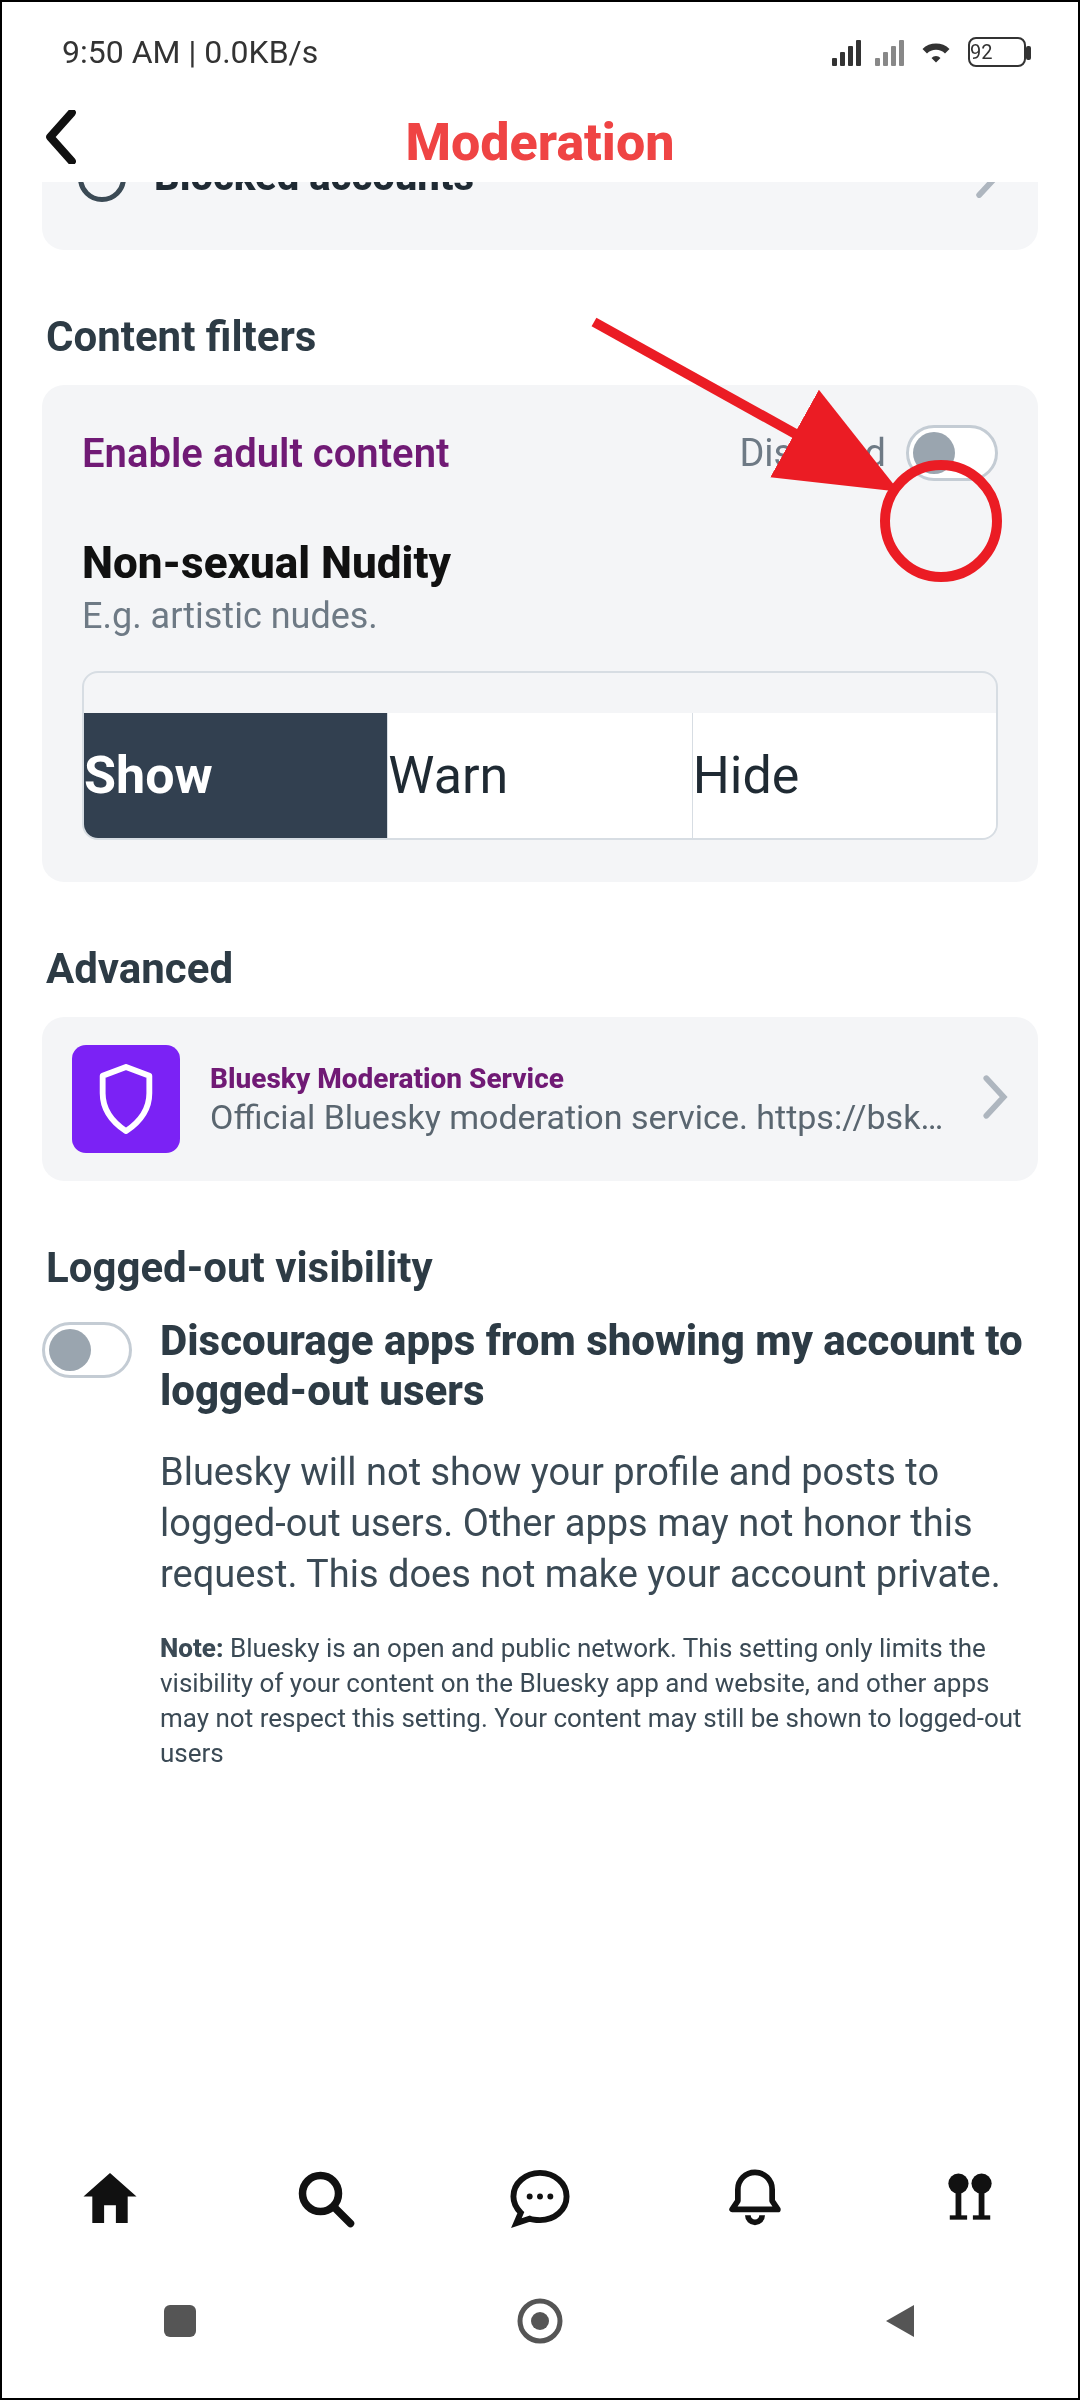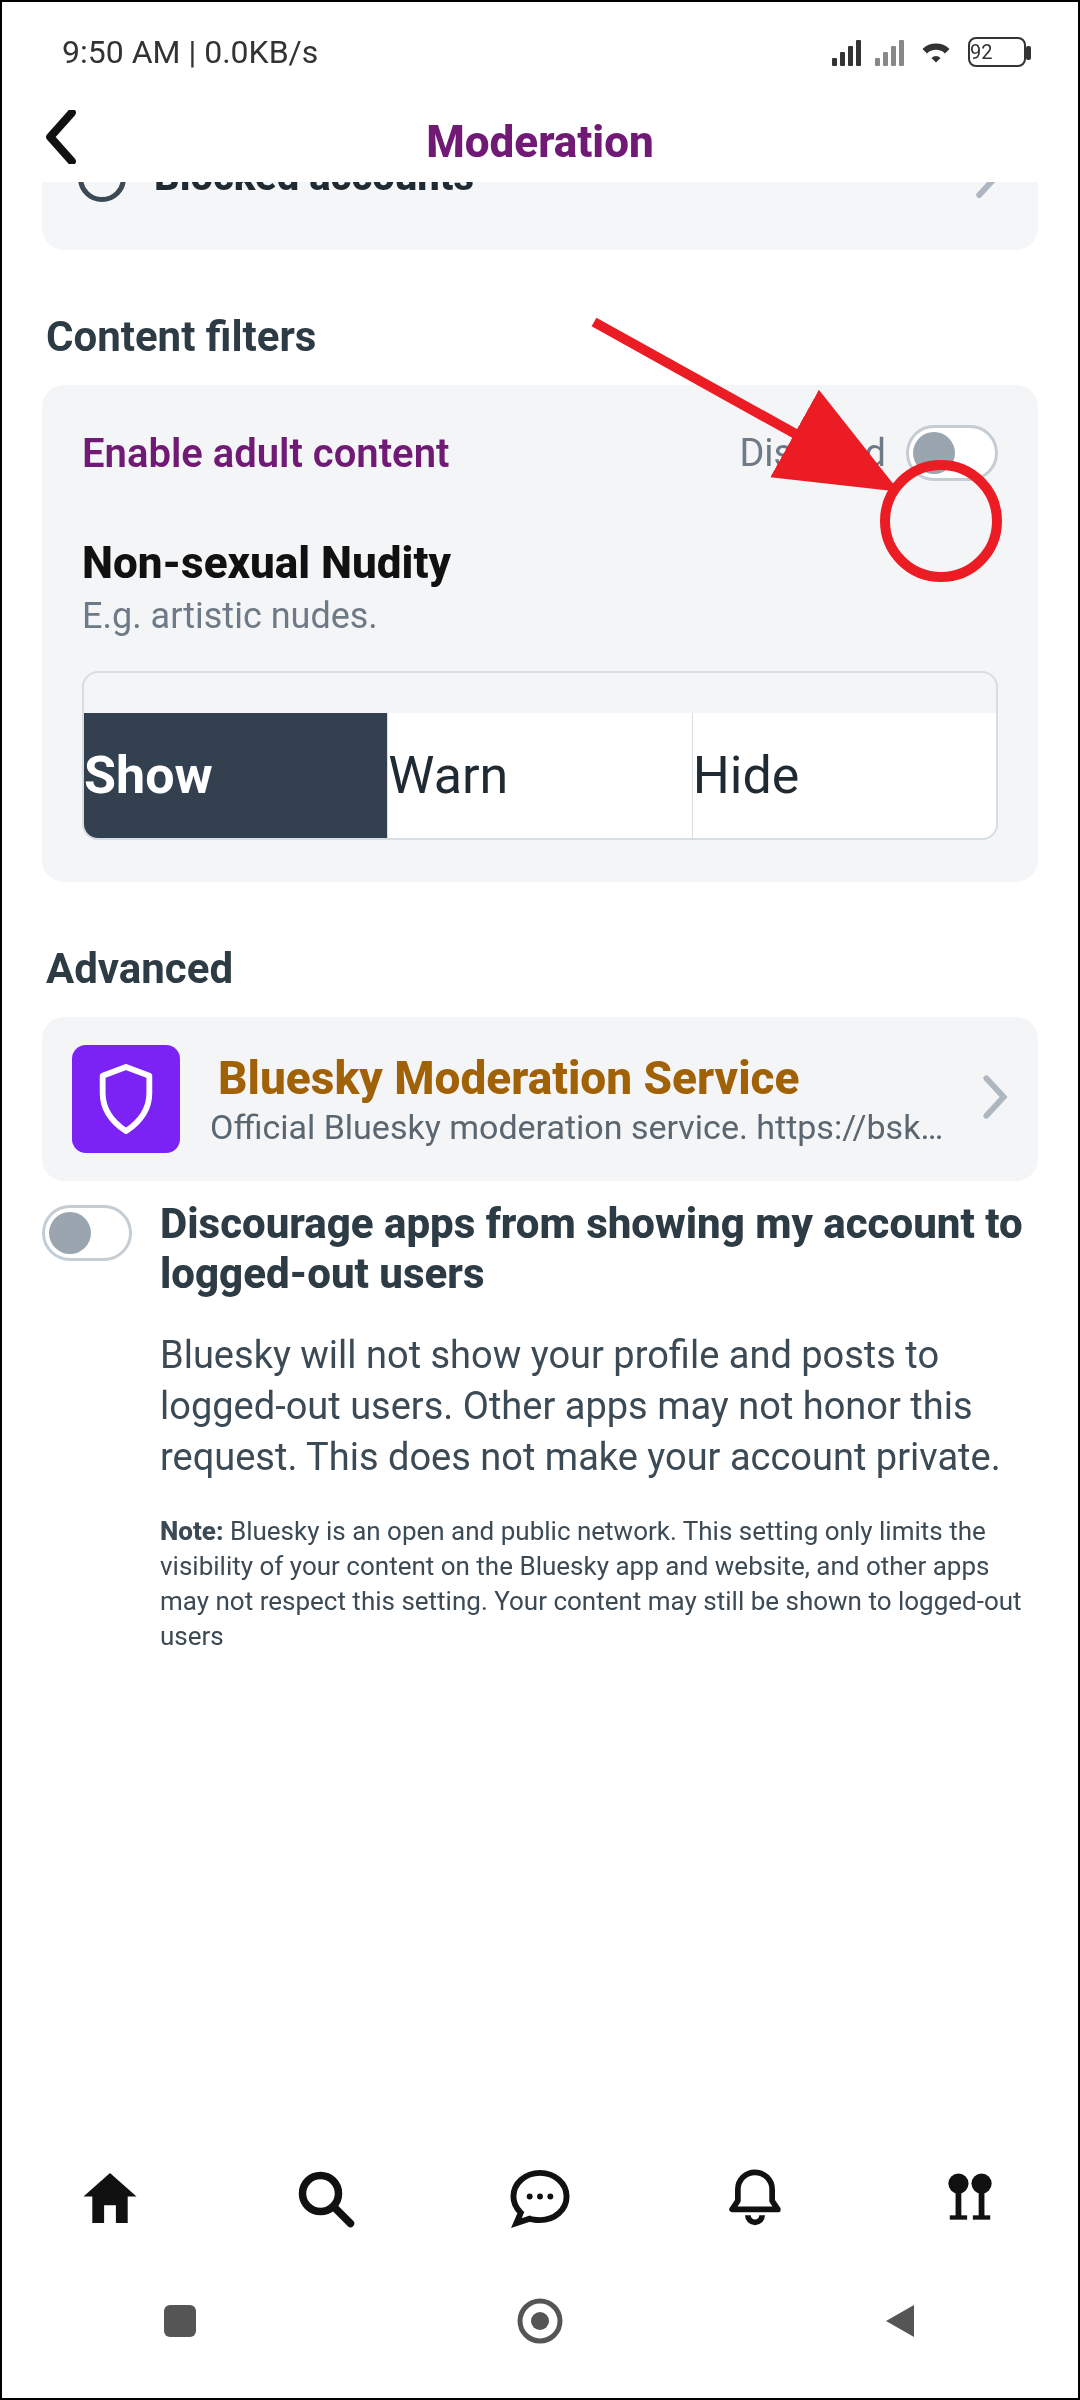--- a/index.html
+++ b/index.html
@@ -33,21 +33,21 @@
       font-size:20px; position:relative;
     }
     .batt::after { content:""; position:absolute; right:-7px; top:7px; width:5px; height:14px; background:#333; border-radius:2px; }
 
     
     .header {
       display:flex; align-items:center; justify-content:center;
       height:100px; position:relative;
     }
     .back-btn { position:absolute; left:42px; top:18px; }
-    .page-title { font-size:44px; font-weight:800; color:#701a75;text-align:center; }
+    .page-title { font-size:52px; font-weight:800; color:#ef4444;text-align:center; }
 
     .content { padding:0 40px; }
 
     
     .partial-row {
       background:#f5f6f8; border-radius:0 0 22px 22px;
       padding:0 36px 36px 36px;
       display:flex; align-items:center; gap:28px;
       overflow:hidden; height:68px;
       margin-top:-10px;
@@ -90,21 +90,21 @@
     
     .adv-row {
       background:#f4f5f7; border-radius:22px; padding:28px 30px;
       display:flex; align-items:center; gap:30px;
     }
     .adv-icon {
       width:108px; height:108px; background:#7b22f5; border-radius:14px;
       display:flex; align-items:center; justify-content:center; flex-shrink:0;
     }
     .adv-text { flex:1; min-width:0; }
-    .adv-title { font-size:46px; font-weight:800; color:#a16207;margin-left:8px; }
+    .adv-title { font-size:28px; font-weight:800; color:#701a75; }
     .adv-desc { font-size:34px; color:#5a6670; white-space:nowrap; overflow:hidden; text-overflow:ellipsis; margin-top:2px; }
     .chev-right { flex-shrink:0; }
 
     
     .lo-row { display:flex; gap:28px; align-items:flex-start; margin-top:18px; }
     .lo-toggle {
       width:90px; height:56px; border-radius:28px; background:#fff;
       border:3px solid #c4ccd4; position:relative; flex-shrink:0; margin-top:6px;
     }
     .lo-toggle .knob {
@@ -227,20 +227,21 @@
       <div class="adv-title">Bluesky Moderation Service</div>
       <div class="adv-desc">Official Bluesky moderation service. https://bsky.social/about/support/co...</div>
     </div>
     <div class="chev-right">
       <svg width="26" height="44" viewBox="0 0 18 30">
           <path d="M3 2l12 13L3 28" stroke="#aeb6bf" stroke-width="4" fill="none" stroke-linecap="round"></path>
         </svg>
     </div>
   </div>
 
+  <div class="section-title">Logged-out visibility</div>
   <div class="lo-row">
     <div class="lo-toggle">
       <div class="knob"></div>
     </div>
     <div style="flex:1;">
       <div class="lo-title">Discourage apps from showing my account to logged-out users</div>
       <div class="lo-body">Bluesky will not show your profile and posts to logged-out users. Other apps may not honor this request. This does not make your account private.</div>
       <div class="lo-note">
         <span class="bold">Note:</span><span> Bluesky is an open and public network. This setting only limits the visibility of your content on the Bluesky app and website, and other apps may not respect this setting. Your content may still be shown to logged-out users</span>
       </div>

